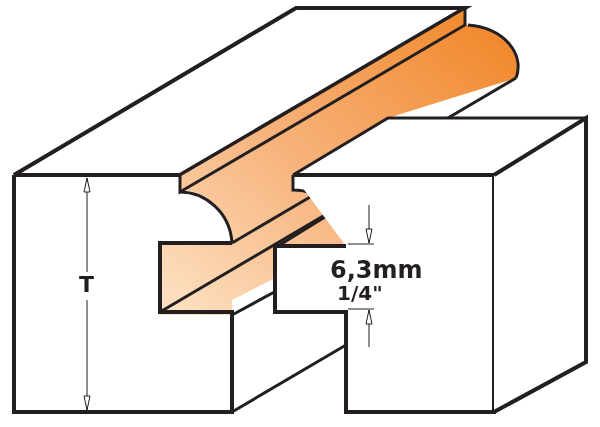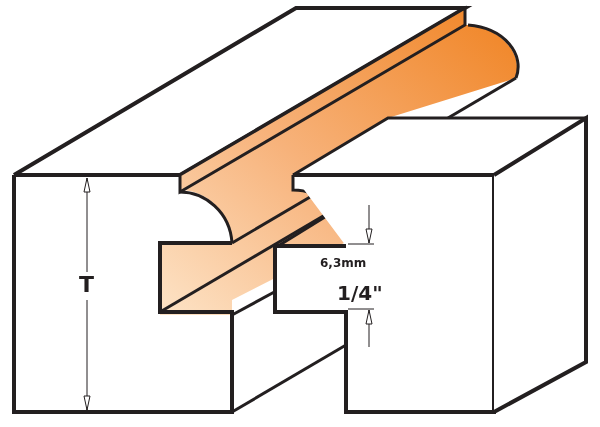--- a/index.html
+++ b/index.html
@@ -1,20 +1,20 @@
 <!DOCTYPE html>
 <html><head>
 <meta charset="utf-8">
 <style>
   html, body { margin:0; padding:0; background:#ffffff; }
   body { width:600px; height:427px; overflow:hidden; position:relative; font-family:"Liberation Sans", sans-serif; }
   svg { position:absolute; left:0; top:0; }
   .lbl { position:absolute; font-family:"DejaVu Sans", sans-serif; font-weight:bold; color:#231f20; }
   #t-label { left:79px; top:272px; font-size:22px; }
-  #mm-label { left:320px; top:256px; font-size:12px; letter-spacing:0px; }
+  #mm-label { left:330px; top:256px; font-size:24px; letter-spacing:0px; }
   #in-label { left:337px; top:281px; font-size:20px; }
 </style>
 </head>
 <body>
 
 <svg width="600" height="427" viewBox="0 0 600 427">
   <defs>
     <linearGradient id="og" x1="0" y1="1" x2="1" y2="0">
       <stop offset="0" stop-color="#fde3c6"></stop>
       <stop offset="0.45" stop-color="#f7b27a"></stop>

